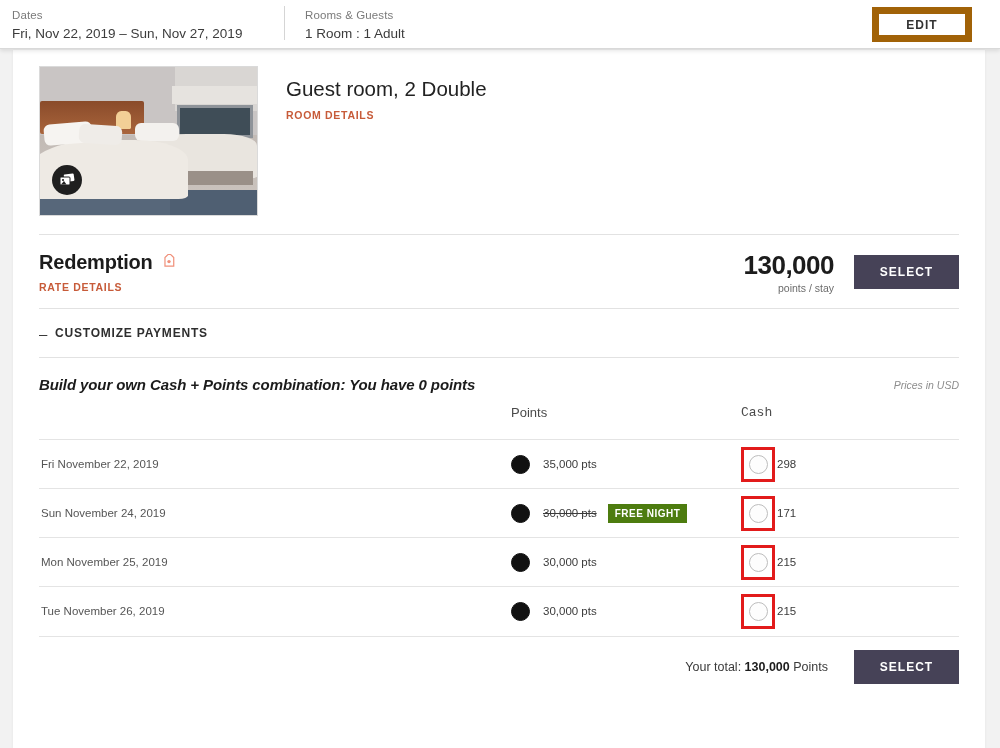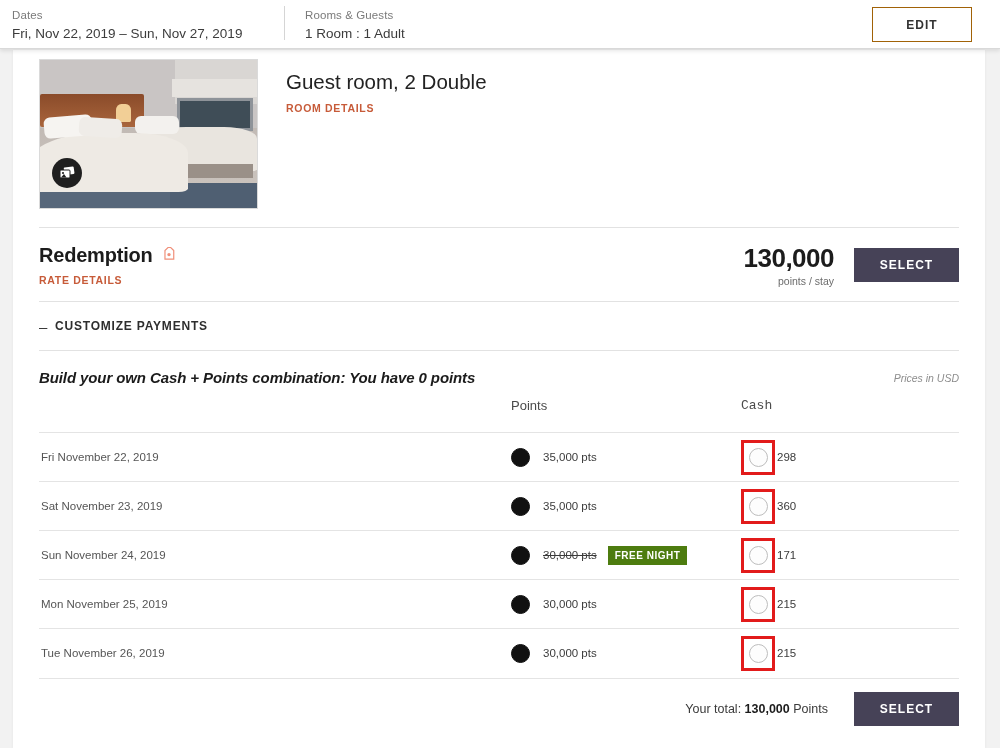--- a/index.html
+++ b/index.html
@@ -28,35 +28,35 @@
   }
   .summary-label {
     font-size: 11.5px; color: #7a7a7a; letter-spacing: .1px; line-height: 15px;
   }
   .summary-value {
     font-size: 13.5px; color: #3c3c3c; line-height: 20px; margin-top: 1px;
   }
   .edit-btn {
     position: absolute; right: 28px; top: 7px;
     width: 100px; height: 35px;
-    background: #ffffff; border: 1px solid #a16207;
+    background: #ffffff; border: 7px solid #a16207;
     color: #333333; font-size: 12px; font-weight: bold; letter-spacing: 1px;
     cursor: pointer;
   }
 
   
   .card {
     position: absolute; left: 13px; top: 50px; width: 972px; height: 698px;
     background: #ffffff;
     box-shadow: 0 1px 3px rgba(0,0,0,.06);
   }
   .card-pad { padding: 0 26px; }
 
   
-  .room-row { display: flex; padding-top: 9px; }
+  .room-row { display: flex; padding-top: 16px; }
   .room-photo {
     position: relative; width: 219px; height: 150px;
     border: 1px solid #dadada;
     background: linear-gradient(#b8b0ab, #cdc6c0);
     overflow: hidden; flex: 0 0 auto; cursor: pointer;
   }
   .ph-wall   { position:absolute; left:0; top:0; width:100%; height:46%; background:#c9c5c4; }
   .ph-wall2  { position:absolute; left:62%; top:0; width:38%; height:30%; background:#d9d6d3; }
   .ph-head   { position:absolute; left:0; top:23%; width:48%; height:22%;
                background:linear-gradient(180deg,#8a4b2a,#a9653c); border-radius:2px; }
@@ -271,37 +271,20 @@
             <td class="c-cash">
               <div class="opt">
                 <span class="hl-box">
                   <span class="radio"></span>
                 </span>
                 <span class="cash-label">298</span>
               </div>
             </td>
           </tr>
           <tr>
-            <td class="c-date">Sat November 23, 2019</td>
-            <td class="c-points">
-              <div class="opt">
-                <span class="radio sel"></span>
-                <span class="opt-label">35,000 pts</span>
-              </div>
-            </td>
-            <td class="c-cash">
-              <div class="opt">
-                <span class="hl-box">
-                  <span class="radio"></span>
-                </span>
-                <span class="cash-label">360</span>
-              </div>
-            </td>
-          </tr>
-          <tr>
             <td class="c-date">Sun November 24, 2019</td>
             <td class="c-points">
               <div class="opt">
                 <span class="radio sel"></span>
                 <span class="opt-label struck">30,000 pts</span>
                 <span class="free-night">FREE NIGHT</span>
               </div>
             </td>
             <td class="c-cash">
               <div class="opt">

